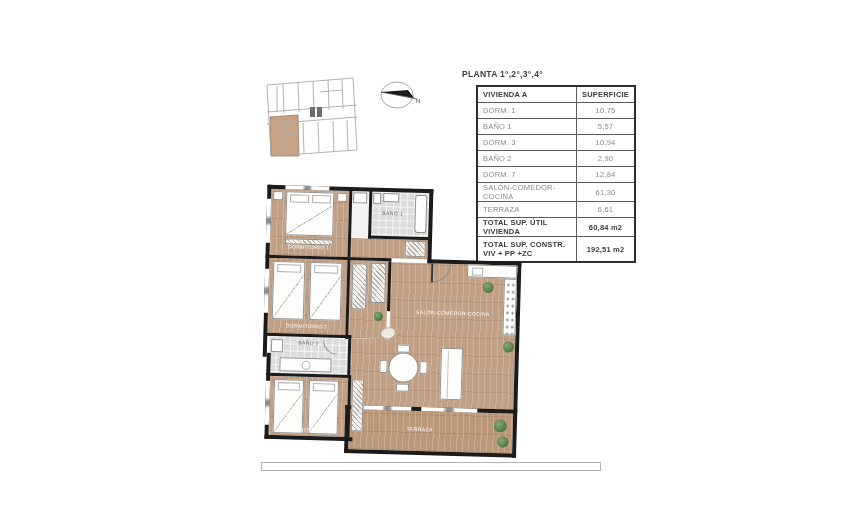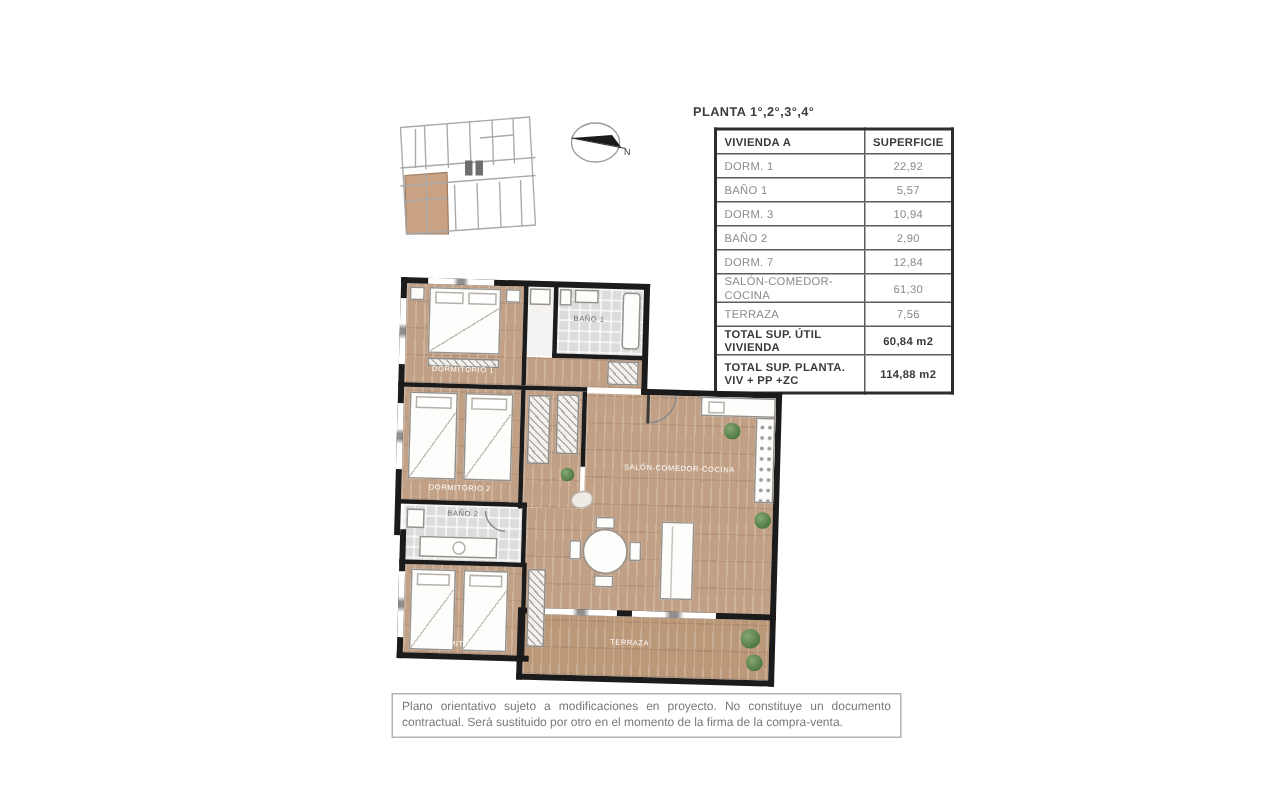--- a/index.html
+++ b/index.html
@@ -80,21 +80,21 @@
 
   <div class="plan-title">PLANTA 1°,2°,3°,4°</div>
   <table class="areas-table">
     <tbody>
         <tr class="hdr">
       <td class="lbl">VIVIENDA A</td>
       <td class="val">SUPERFICIE</td>
     </tr>
     <tr>
       <td class="lbl">DORM. 1</td>
-      <td class="val">22,92</td>
+      <td class="val">10,75</td>
     </tr>
     <tr>
       <td class="lbl">BAÑO 1</td>
       <td class="val">5,57</td>
     </tr>
     <tr>
       <td class="lbl">DORM. 3</td>
       <td class="val">10,94</td>
     </tr>
     <tr>
@@ -104,32 +104,32 @@
     <tr>
       <td class="lbl">DORM. 7</td>
       <td class="val">12,84</td>
     </tr>
     <tr>
       <td class="lbl">SALÓN-COMEDOR-COCINA</td>
       <td class="val">61,30</td>
     </tr>
     <tr>
       <td class="lbl">TERRAZA</td>
-      <td class="val">7,56</td>
+      <td class="val">6,61</td>
     </tr>
     <tr class="total">
       <td class="lbl">TOTAL SUP. ÚTIL VIVIENDA</td>
       <td class="val">60,84 m2</td>
     </tr>
     <tr class="total total2">
       <td class="lbl">
-        <span>TOTAL SUP. PLANTA.</span><br>
+        <span>TOTAL SUP. CONSTR.</span><br>
         <span>VIV + PP +ZC</span>
       </td>
-      <td class="val">114,88 m2</td>
+      <td class="val">192,51 m2</td>
     </tr>
   </tbody>
     </table>
 
   <div class="plan">
 
     <div class="abs wood" style="left:14px;top:6px;width:78px;height:66px;"></div>
     <div class="abs whitefloor" style="left:95px;top:6px;width:17px;height:46px;"></div>
     <div class="abs tile" style="left:115px;top:6px;width:57px;height:44px;"></div>
     <div class="abs wood" style="left:95px;top:53px;width:77px;height:19px;"></div>
@@ -238,16 +238,15 @@
     <div class="abs furn" style="left:144px;top:158px;width:13px;height:8px;"></div>
     <div class="abs furn" style="left:144px;top:197px;width:13px;height:8px;"></div>
     <div class="abs dog" style="left:127px;top:141px;width:13px;height:10px;"></div>
 
     <div class="abs roomlabel" style="left:134px;top:239px;width:70px;">TERRAZA</div>
     <div class="abs plant" style="left:243px;top:230px;width:13px;height:13px;"></div>
     <div class="abs plant" style="left:247px;top:247px;width:11px;height:11px;"></div>
   </div>
 
   <div class="disclaimer">
-    <p>Plano orientativo sujeto a modificaciones en proyecto. No constituye un documento contractual. Será sustituido por otro en el momento de la firma de la compra-venta.</p>
   </div>
 
 </div>
 
 </body></html>

